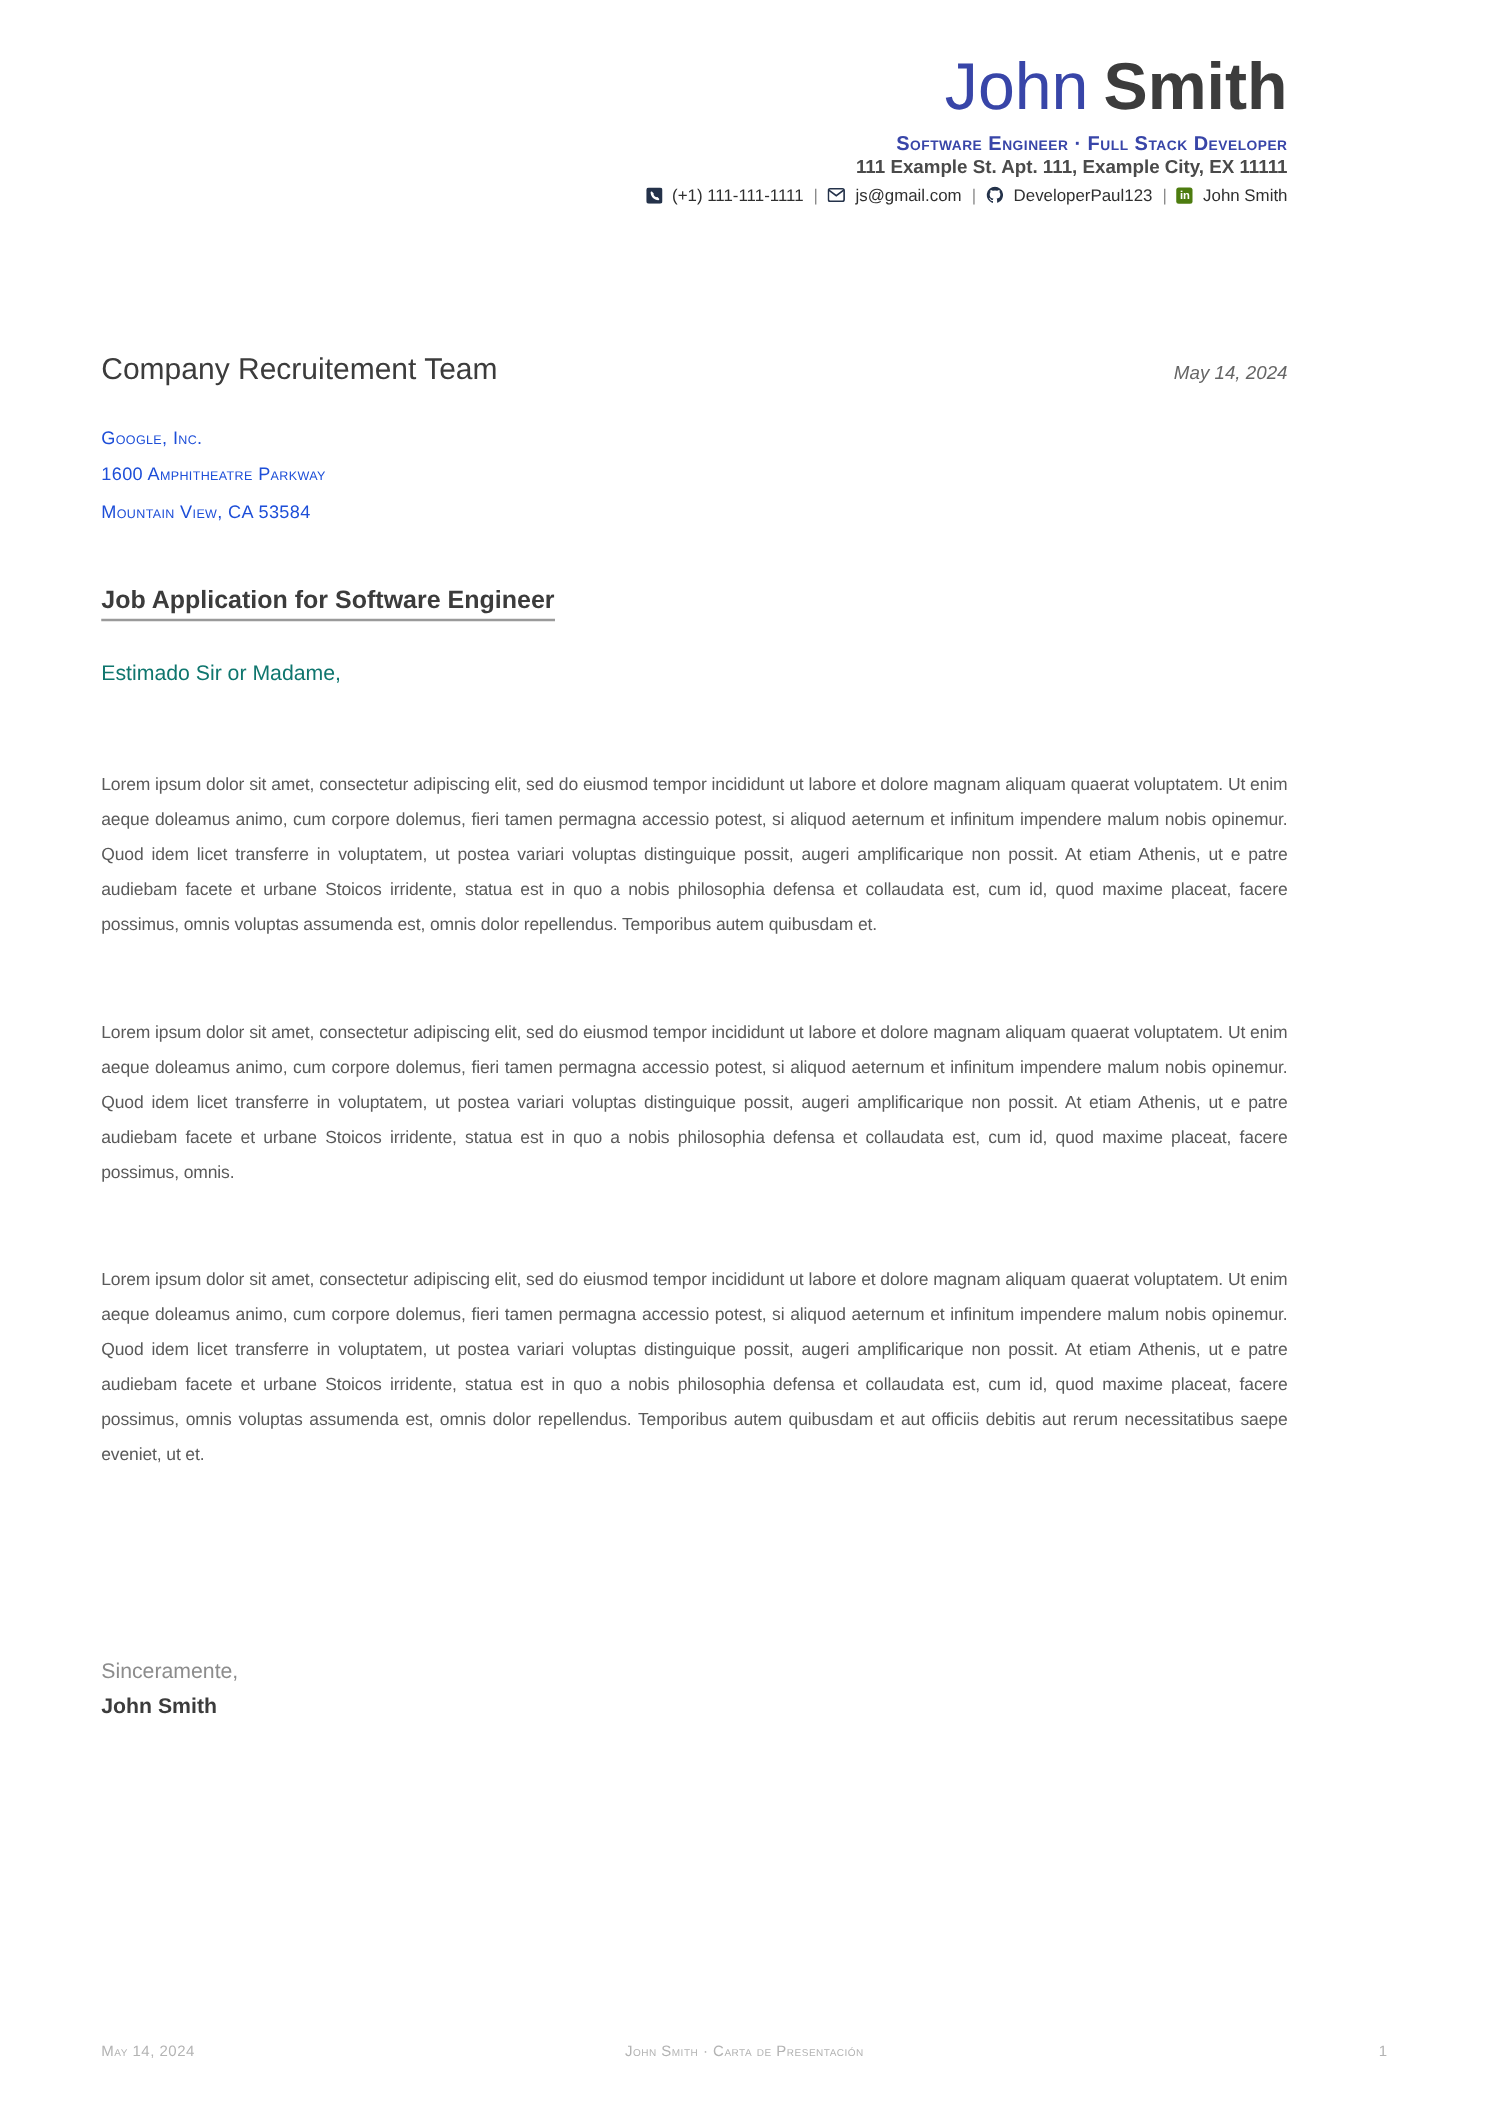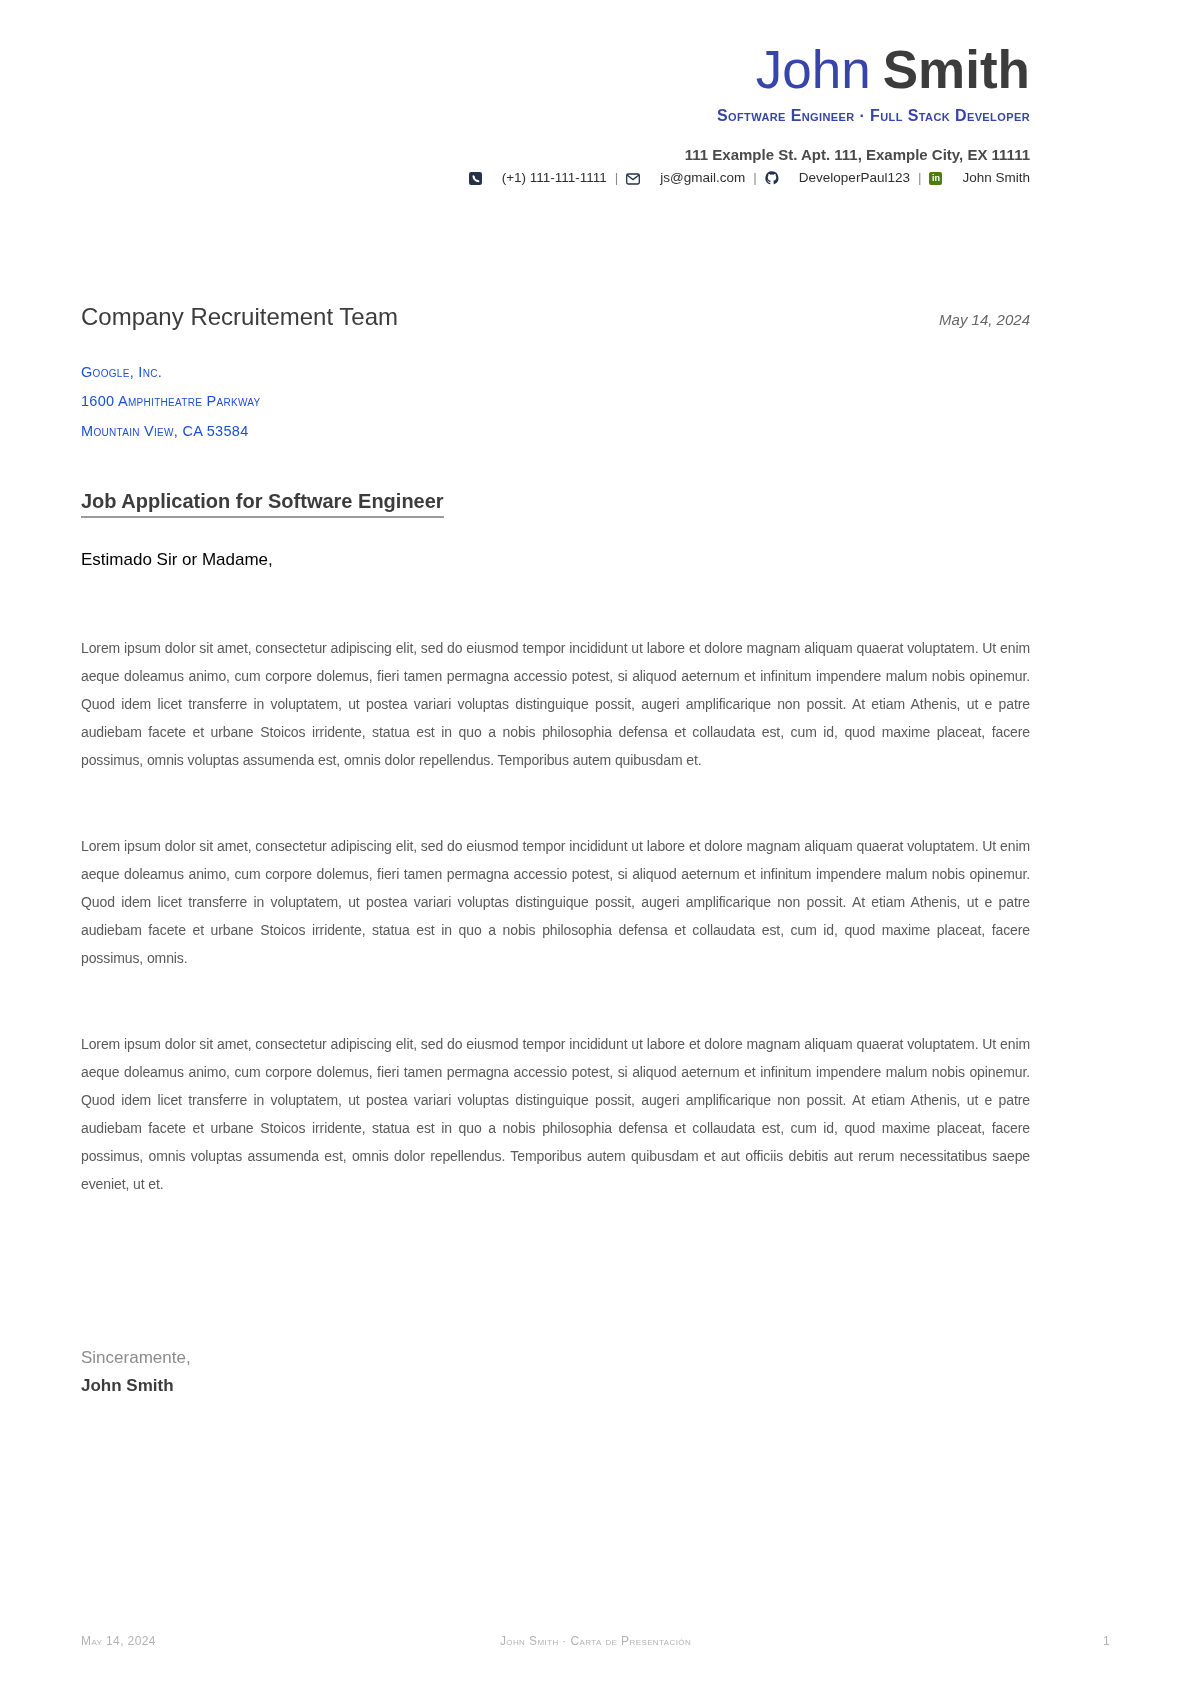--- a/index.html
+++ b/index.html
@@ -24,35 +24,35 @@
   .name .last  { color: #3c3c3c; font-weight: 700; margin-left: 12px; }
   .tagline {
     margin-top: 9px;
     font-variant: small-caps;
     font-size: 16px;
     font-weight: 600;
     letter-spacing: 0.4px;
     color: #3845a8;
   }
   .address {
-    margin-top: 21px;
+    margin-top: 0;
     font-size: 15px;
     font-weight: 700;
     color: #4a4a4a;
   }
   .contact-line {
     margin-top: 7px;
     font-size: 13.5px;
     color: #2f2f2f;
     display: flex;
     justify-content: flex-end;
     align-items: center;
     gap: 6px;
   }
-  .contact-item { display: inline-flex; align-items: flex-end; gap: 20px; color: #2f2f2f; }
+  .contact-item { display: inline-flex; align-items: center; gap: 8px; color: #2f2f2f; }
   .contact-sep { color: #8a8a8a; padding: 0 2px; }
   .icon-box { display: inline-flex; align-items: center; justify-content: center; }
 
   
   .recipient-row {
     margin-top: 118px;
     display: flex;
     justify-content: space-between;
     align-items: baseline;
   }
@@ -70,21 +70,21 @@
   
   .subject-line { margin-top: 44px; }
   .subject-line span {
     display: inline-block;
     font-size: 20px;
     font-weight: 700;
     color: #3c3c3c;
     border-bottom: 2px solid #9a9a9a;
     padding-bottom: 3px;
   }
-  .greeting { margin-top: 32px; font-size: 17px; color: #000000; }
+  .greeting { margin-top: 32px; font-size: 17px; color: #0f766e; }
 
   
   .body-paragraph {
     font-size: 14px;
     line-height: 28px;
     color: #5a5a5a;
     text-align: justify;
     letter-spacing: -0.1px;
   }
   .p1 { margin-top: 64px; }

